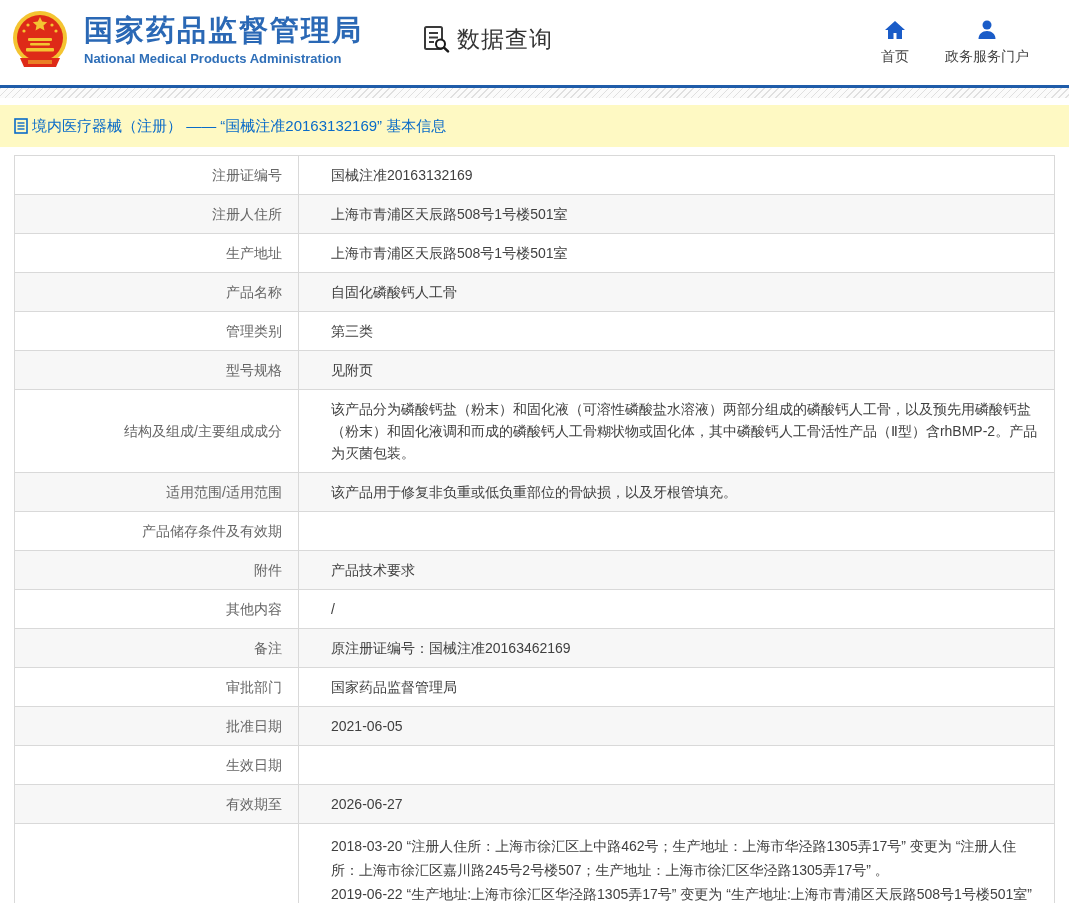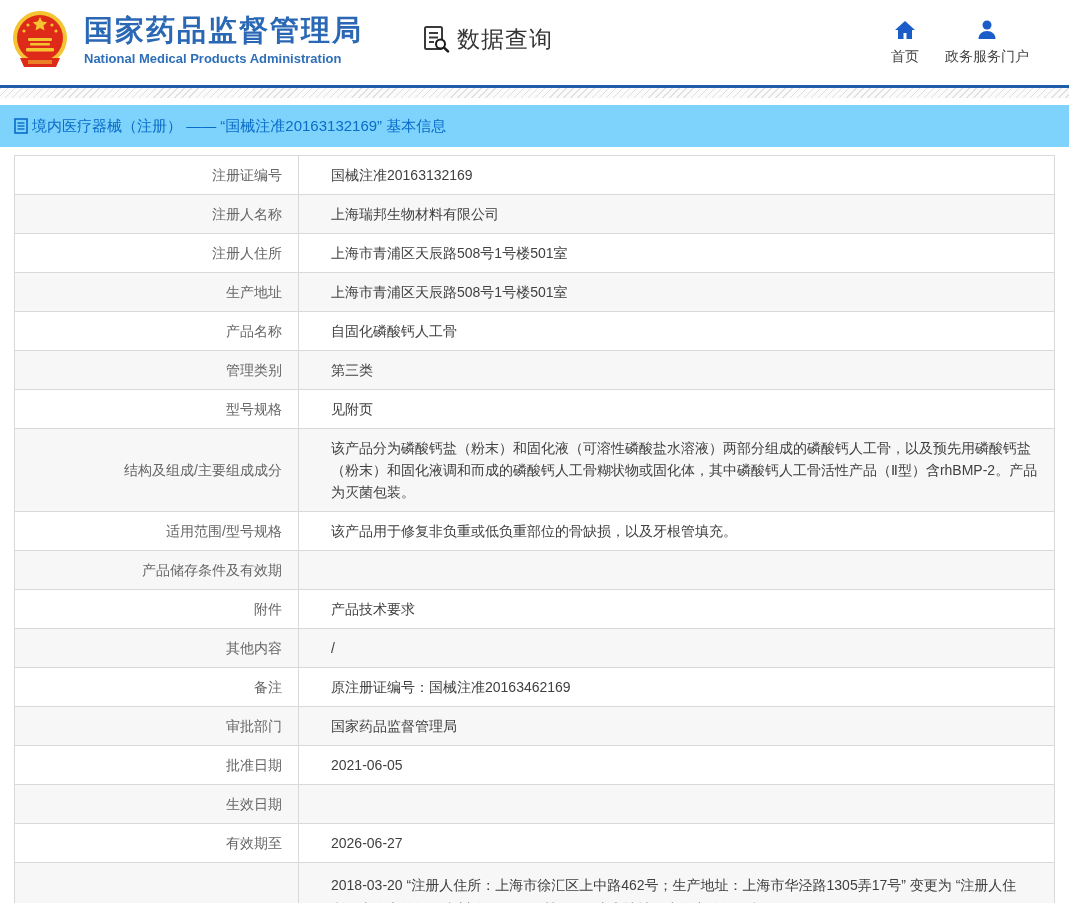--- a/index.html
+++ b/index.html
@@ -9,32 +9,32 @@
   
   .header { display: flex; align-items: flex-start; padding: 8px 14px 0 8px; height: 85px; }
   .logo-wrap { display: flex; align-items: center; cursor: pointer; }
   .emblem { width: 64px; height: 64px; flex: 0 0 64px; }
   .title-block { margin-left: 12px; }
   .site-title { font-size: 29px; font-weight: bold; color: #2a68b5; letter-spacing: 2px; line-height: 1.15; }
   .site-subtitle { font-size: 13px; color: #2f6fb8; margin-top: 3px; font-weight: bold; }
   .data-query { display: flex; align-items: flex-start; margin-left: 58px; margin-top: 16px; cursor: pointer; }
   .data-query-icon { width: 30px; height: 30px; margin-right: 6px; }
   .data-query-label { font-size: 23px; color: #333; letter-spacing: 1px; }
-  .top-nav { margin-left: auto; display: flex; gap: 26px; margin-top: 10px; padding-right: 26px; }
+  .top-nav { margin-left: auto; display: flex; gap: 36px; margin-top: 10px; padding-right: 26px; }
   .nav-item { display: flex; flex-direction: column; align-items: center; cursor: pointer; }
   .nav-item svg { width: 24px; height: 24px; }
   .nav-label { font-size: 14px; color: #444; margin-top: 6px; white-space: nowrap; }
 
   
   .blue-rule { height: 3px; background: #1f5ca9; }
   .hatch-band { height: 10px;
     background: repeating-linear-gradient(135deg, #e0e0e0 0, #e0e0e0 1px, #fbfbfb 1px, #fbfbfb 5px); }
 
   
-  .breadcrumb-bar { margin-top: 7px; height: 42px; background: #7dd3fc;
+  .breadcrumb-bar { margin-top: 7px; height: 42px; background: #fef9c3;
     display: flex; align-items: center; padding-left: 14px; }
   .crumb-icon { width: 14px; height: 16px; margin-right: 4px; flex: 0 0 14px; }
   .breadcrumb-text { font-size: 15px; color: #0a6bc8; }
 
   
   .table-wrap { margin: 8px 14px 0 14px; }
   table.info { width: 100%; border-collapse: collapse; table-layout: fixed; }
   table.info td { border: 1px solid #d9d9d9; font-size: 14px; vertical-align: middle; }
   table.info tr:nth-child(even) td { background: #f7f7f7; }
   td.lbl { width: 284px; text-align: right; color: #666; padding: 8px 16px 8px 6px; line-height: 22px; }
@@ -109,24 +109,20 @@
 </div>
 
 <div class="table-wrap">
   <table class="info">
     <tbody>
       <tr>
         <td class="lbl">注册证编号</td>
         <td class="val">国械注准20163132169</td>
       </tr>
       <tr>
-        <td class="lbl">注册人名称</td>
-        <td class="val">上海瑞邦生物材料有限公司</td>
-      </tr>
-      <tr>
         <td class="lbl">注册人住所</td>
         <td class="val">上海市青浦区天辰路508号1号楼501室</td>
       </tr>
       <tr>
         <td class="lbl">生产地址</td>
         <td class="val">上海市青浦区天辰路508号1号楼501室</td>
       </tr>
       <tr>
         <td class="lbl">产品名称</td>
         <td class="val">自固化磷酸钙人工骨</td>
@@ -137,21 +133,21 @@
       </tr>
       <tr>
         <td class="lbl">型号规格</td>
         <td class="val">见附页</td>
       </tr>
       <tr>
         <td class="lbl">结构及组成/主要组成成分</td>
         <td class="val">该产品分为磷酸钙盐（粉末）和固化液（可溶性磷酸盐水溶液）两部分组成的磷酸钙人工骨，以及预先用磷酸钙盐（粉末）和固化液调和而成的磷酸钙人工骨糊状物或固化体，其中磷酸钙人工骨活性产品（Ⅱ型）含rhBMP-2。产品为灭菌包装。</td>
       </tr>
       <tr>
-        <td class="lbl">适用范围/型号规格</td>
+        <td class="lbl">适用范围/适用范围</td>
         <td class="val">该产品用于修复非负重或低负重部位的骨缺损，以及牙根管填充。</td>
       </tr>
       <tr>
         <td class="lbl">产品储存条件及有效期</td>
         <td class="val"></td>
       </tr>
       <tr>
         <td class="lbl">附件</td>
         <td class="val">产品技术要求</td>
       </tr>

